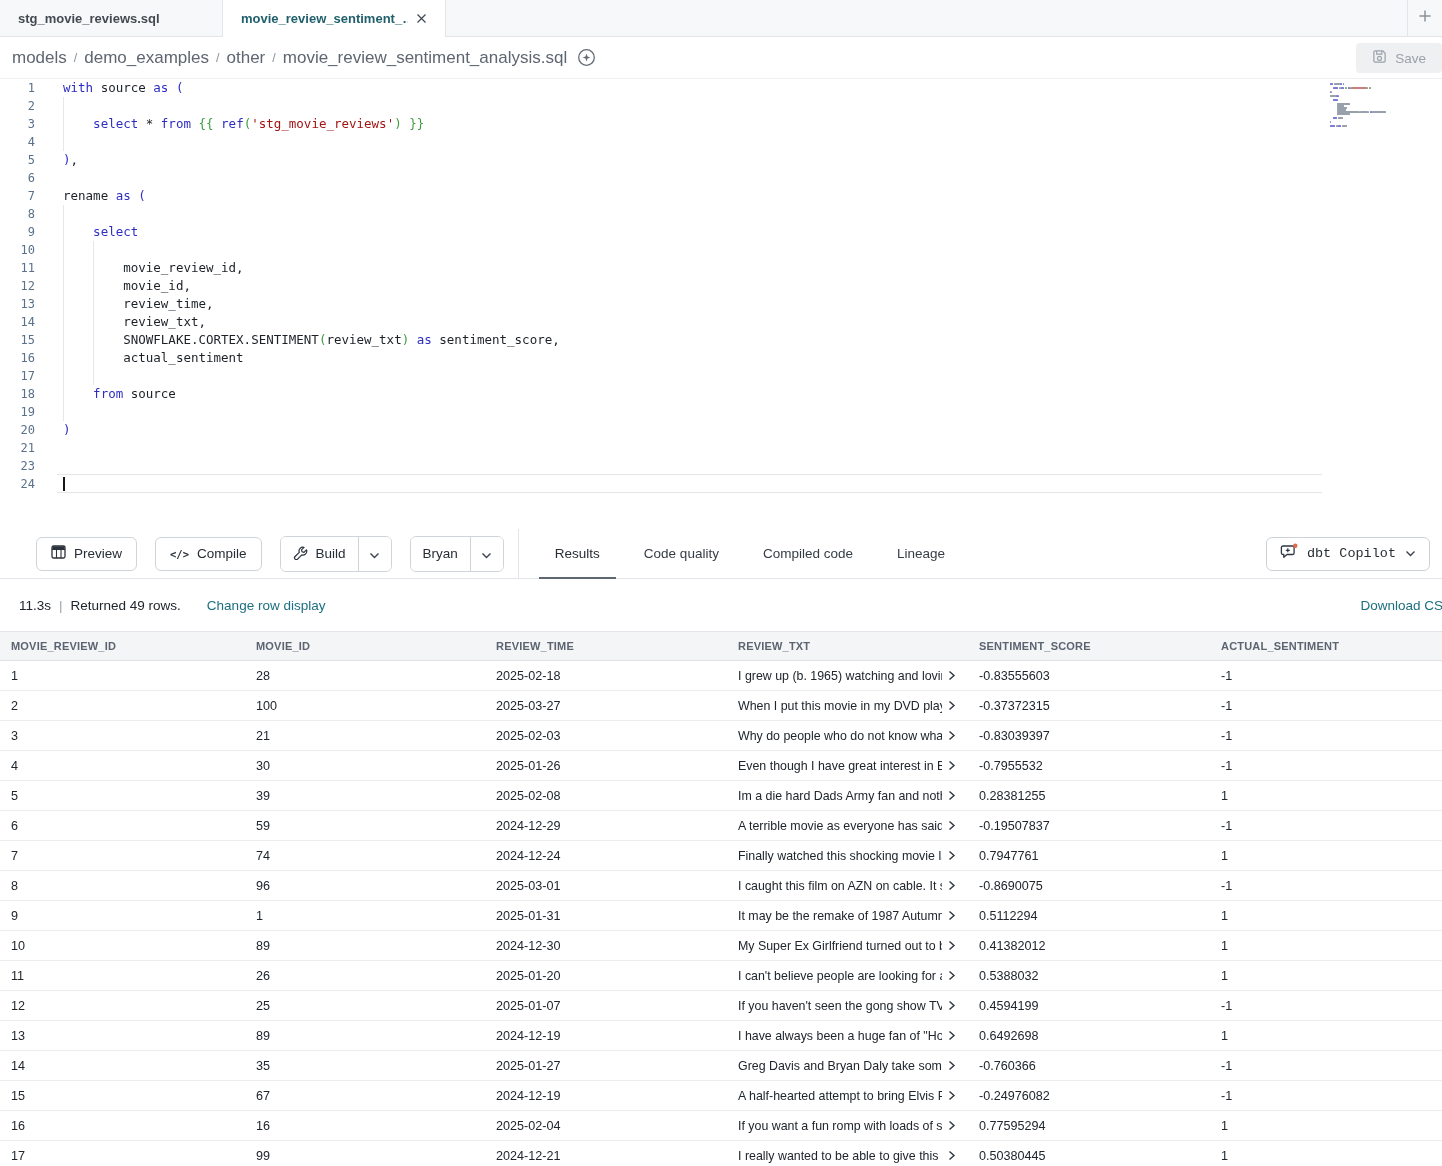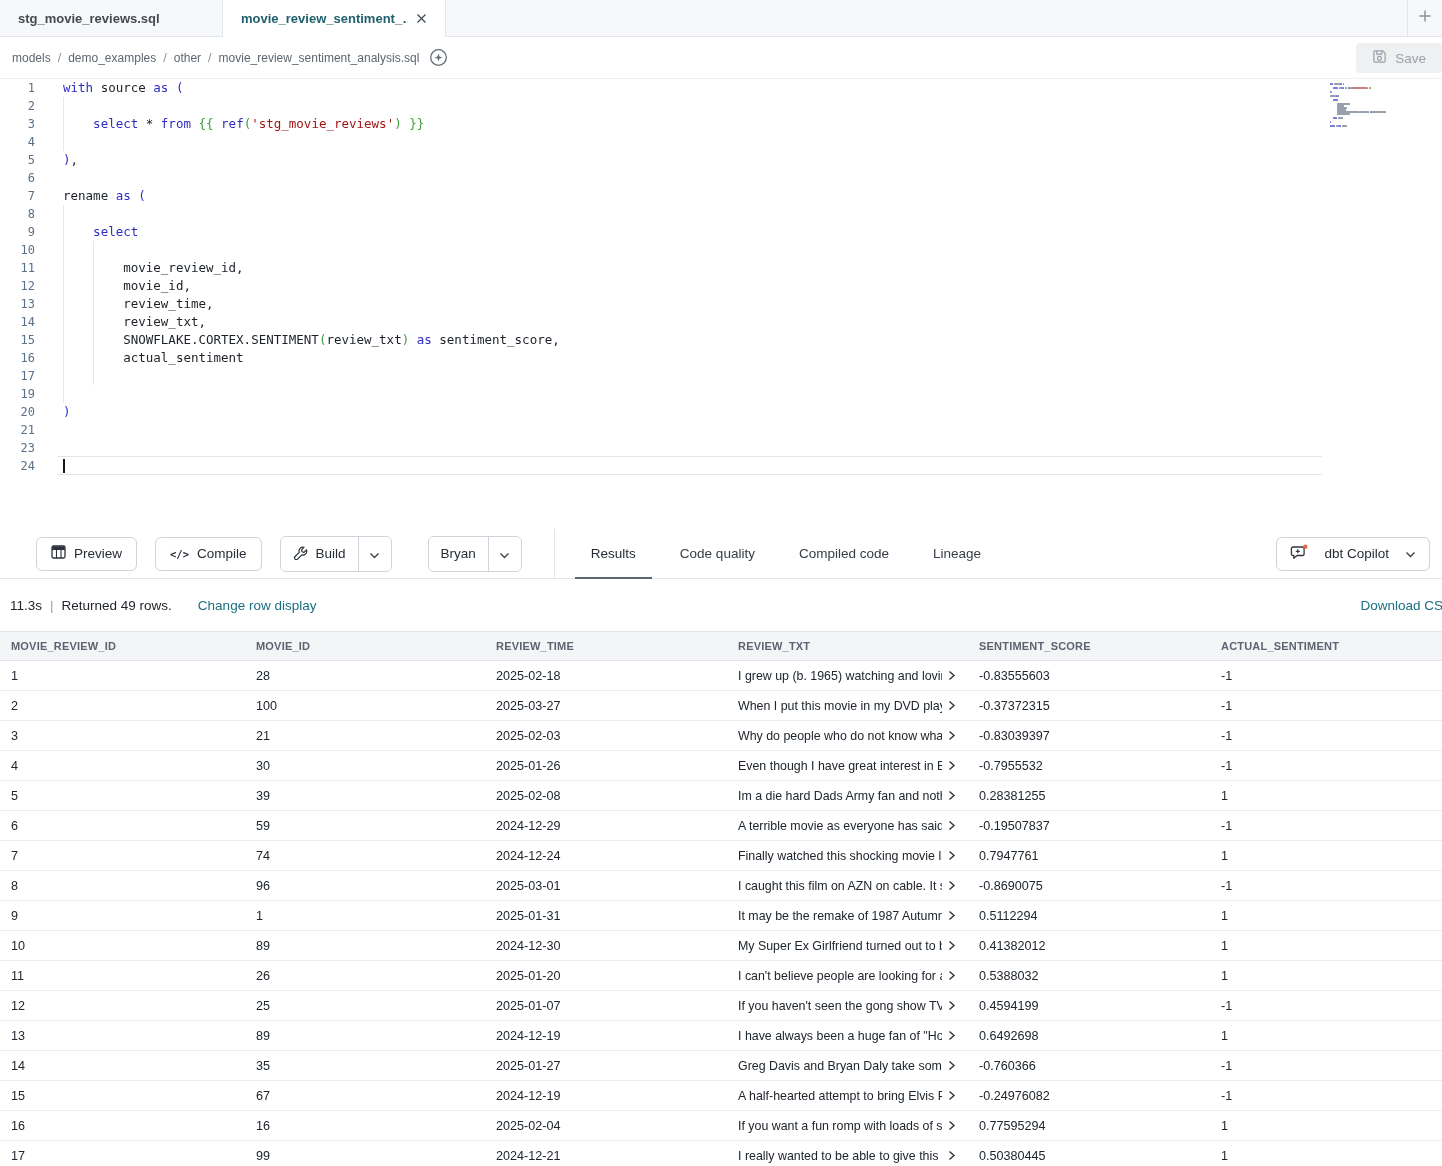--- a/index.html
+++ b/index.html
@@ -16,21 +16,21 @@
   .tab{width:223px;box-sizing:border-box;display:flex;align-items:center;padding:0 18px;font-size:13px;font-weight:700;cursor:pointer}
   .tab.inactive{color:#434a52;border-right:1px solid #e2e5e9;background:#f7f8f9}
   .tab.active{background:#fff;color:#20606c;border-right:1px solid #e2e5e9;margin-bottom:-1px}
   .tab-label{overflow:hidden;white-space:nowrap;flex:1}
   .tab-close{margin-left:8px;display:flex;align-items:center}
   .tab-bar-spacer{flex:1}
   .new-tab-btn{width:34px;display:flex;align-items:center;justify-content:center;border-left:1px solid #e2e5e9;cursor:pointer}
 
   
   .breadcrumb-bar{height:42px;box-sizing:border-box;display:flex;align-items:center;padding:0 12px;border-bottom:1px solid #eef0f3;position:relative;background:#fff}
-  .crumb{font-size:12px;color:#5d6671;white-space:nowrap}
+  .crumb{font-size:17px;color:#5d6671;white-space:nowrap}
   .crumb-sep{margin:0 7px;color:#8d949d;font-size:12.5px}
   .crumb-copilot{margin-left:10px;display:flex;align-items:center}
   .save-btn{position:absolute;right:0;top:6px;height:30px;display:flex;align-items:center;gap:8px;background:#eef0f2;border:none;border-radius:4px;padding:11px 16px;font-size:13.5px;color:#9ba2ac;font-family:inherit;cursor:pointer}
 
   
   .editor{height:450px;position:relative;background:#fff;font-family:"DejaVu Sans Mono",monospace;font-size:12.5px}
   .code-line{display:flex;height:18px;line-height:18px;position:relative}
   .gutter{width:57px;box-sizing:border-box;padding-right:22px;text-align:right;color:#59718a;flex:none;font-size:12px}
   .code-text{position:relative;white-space:pre;flex:1;margin-left:6px}
   .tk-kw{color:#2d2dc4}
@@ -42,33 +42,33 @@
   .cursor{position:absolute;left:0;top:2px;width:1.5px;height:14px;background:#15181c}
   .current-line::before{content:"";position:absolute;left:57px;right:120px;top:-1px;bottom:0;border-top:1px solid #e4e7ea;border-bottom:1px solid #e4e7ea;pointer-events:none}
   .minimap{position:absolute;top:4px;right:40px;width:72px}
   .mm-line{display:flex;align-items:center;height:2px}
   .mm-bar{height:1.5px;border-radius:.5px;display:block}
   .mm-sp{height:1px;display:block}
 
   
   .action-bar{height:50px;box-sizing:border-box;border-bottom:1px solid #e2e5e9;display:flex;align-items:center;padding-left:36px;background:#fff}
   .btn{display:inline-flex;align-items:center;gap:8px;height:34px;padding:0 14px;border:1px solid #cfd4da;border-radius:6px;background:#fff;font-size:13.5px;color:#272d35;font-family:inherit;cursor:pointer;margin-right:18px}
-  .split{display:inline-flex;height:34px;border:1px solid #cfd4da;border-radius:6px;background:#fff;overflow:hidden;margin-right:36px}
+  .split{display:inline-flex;height:34px;border:1px solid #cfd4da;border-radius:6px;background:#fff;overflow:hidden;margin-right:18px}
   .split .main{display:inline-flex;align-items:center;gap:8px;padding:0 12px;font-size:13.5px;color:#272d35;border:none;background:#fff;font-family:inherit;cursor:pointer}
   .split .arrow{width:32px;display:flex;align-items:center;justify-content:center;border-left:1px solid #cfd4da;background:#fff;cursor:pointer}
   .compile-glyph{font-family:"DejaVu Sans Mono",monospace;font-size:10.5px;font-weight:700;color:#2b323b}
   .bar-divider{width:1px;align-self:stretch;background:#e2e5e9;margin-left:-4px}
   .rtabs{display:flex;height:50px;margin-left:14px}
   .rtab{display:flex;align-items:center;padding:0 16px;margin:0 6px;font-size:13.5px;color:#363d45;position:relative;cursor:pointer}
   .rtab.active{color:#272d35}
   .rtab.active::after{content:"";position:absolute;left:0;right:0;bottom:-1px;height:3px;background:#5e6771}
-  .copilot-btn{margin-left:auto;margin-right:12px;display:inline-flex;align-items:center;gap:16px;height:34px;padding:0 13px;border:1px solid #ccd2d8;border-radius:6px;background:#fff;font-size:13.5px;color:#272d35;font-family:Liberation Sans, sans-serif;cursor:pointer}
+  .copilot-btn{margin-left:auto;margin-right:12px;display:inline-flex;align-items:center;gap:9px;height:34px;padding:0 13px;border:1px solid #ccd2d8;border-radius:6px;background:#fff;font-size:13.5px;color:#272d35;font-family:Liberation Mono, monospace;cursor:pointer}
 
   
-  .status-bar{height:52px;box-sizing:border-box;display:flex;align-items:center;padding:0 10px;position:relative;background:#fff}
+  .status-bar{height:52px;box-sizing:border-box;display:flex;align-items:center;padding:0 19px;position:relative;background:#fff}
   .status-text{font-size:13.5px;color:#21262c}
   .status-sep{color:#9aa1ab;margin:0 8px;font-size:13.5px}
   .link{color:#1c6f80;font-size:13.5px;cursor:pointer;text-decoration:none}
   .change-link{margin-left:26px}
   .download-link{position:absolute;right:-10px}
 
   
   .thead{height:30px;box-sizing:border-box;background:#f4f5f7;border-top:1px solid #e2e5e9;border-bottom:1px solid #dfe3e7;display:grid;grid-template-columns:245px 240px 242px 241px 242px 1fr;align-items:center;padding-left:11px}
   .th{font-size:11px;font-weight:700;color:#5b6470;letter-spacing:.2px;white-space:nowrap;overflow:hidden}
   .trow{height:30px;box-sizing:border-box;display:grid;grid-template-columns:245px 240px 242px 241px 242px 1fr;align-items:center;padding-left:11px;border-bottom:1px solid #eaedf0;background:#fff}
@@ -192,20 +192,24 @@
       </div>
       <div class="code-line">
         <span class="gutter">16</span>
         <span class="code-text"><i class="indent-guide" style="left: 0px;"></i><i class="indent-guide" style="left: 30.1px;"></i><span class="tk-pl">        actual_sentiment</span></span>
       </div>
       <div class="code-line">
         <span class="gutter">17</span>
         <span class="code-text"><i class="indent-guide" style="left: 0px;"></i><i class="indent-guide" style="left: 30.1px;"></i></span>
       </div>
       <div class="code-line">
+        <span class="gutter">18</span>
+        <span class="code-text"><i class="indent-guide" style="left: 0px;"></i><span class="tk-pl">    </span><span class="tk-kw">from</span><span class="tk-pl"> source</span></span>
+      </div>
+      <div class="code-line">
         <span class="gutter">19</span>
         <span class="code-text"><i class="indent-guide" style="left: 0px;"></i></span>
       </div>
       <div class="code-line">
         <span class="gutter">20</span>
         <span class="code-text"><span class="tk-b1">)</span></span>
       </div>
       <div class="code-line">
         <span class="gutter">21</span>
         <span class="code-text"></span>

